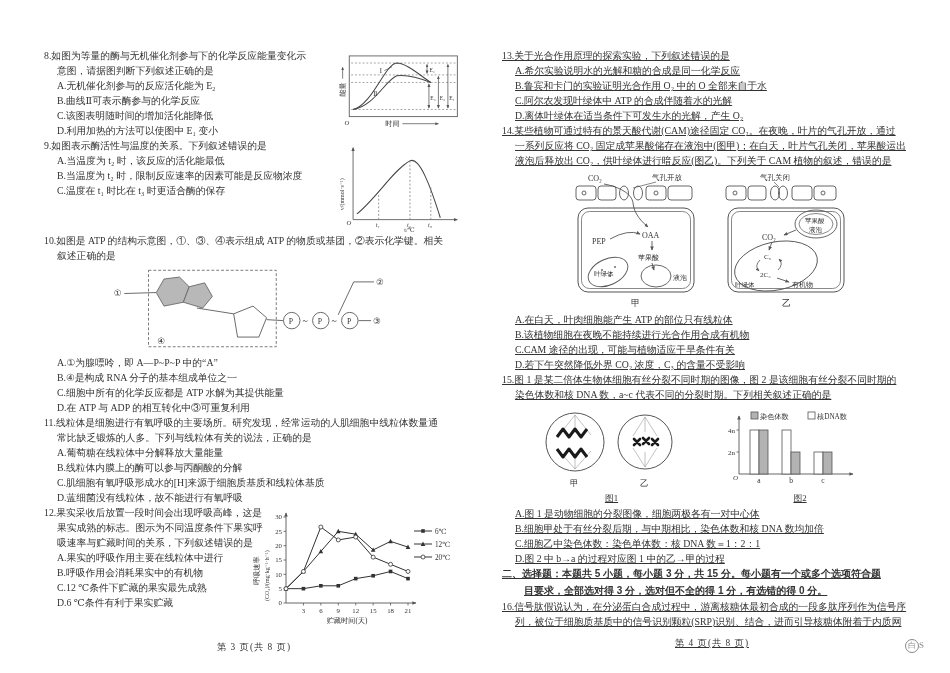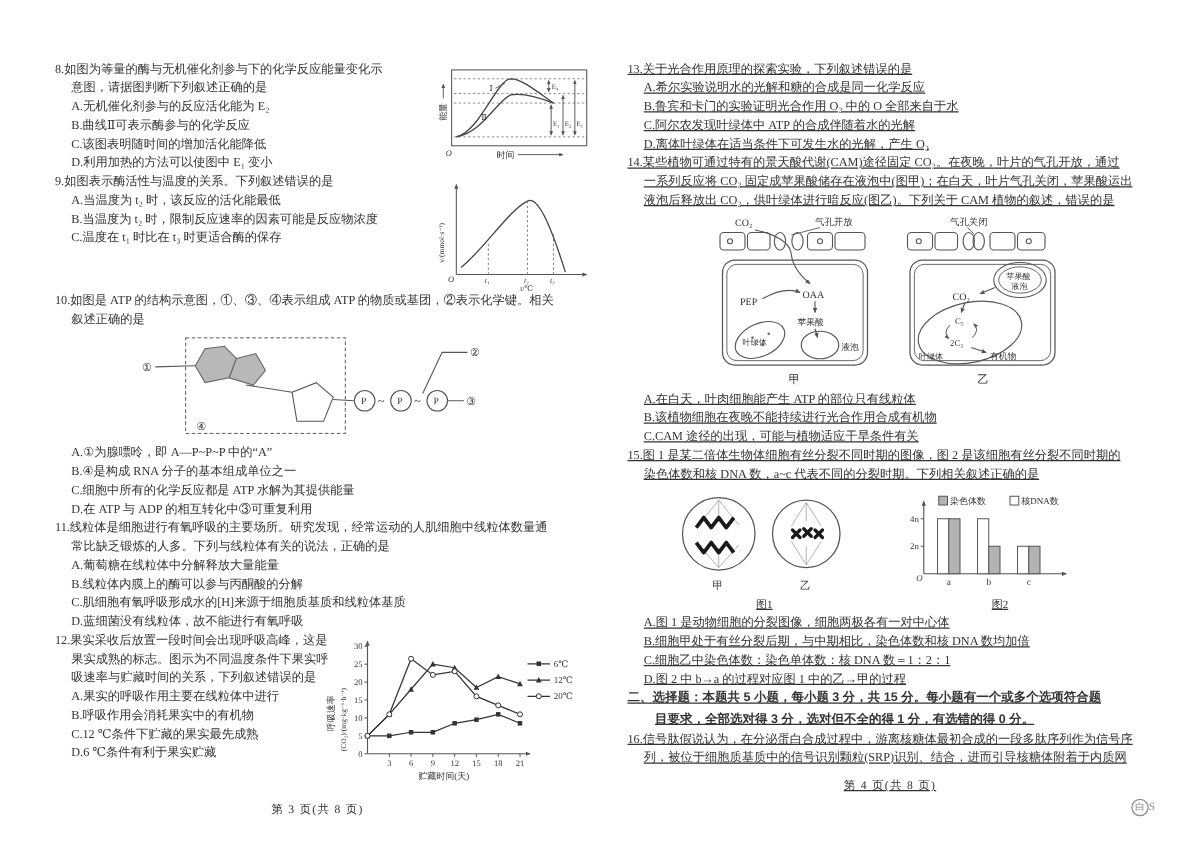--- a/index.html
+++ b/index.html
@@ -8,21 +8,21 @@
     font-family:"Liberation Serif","DejaVu Serif",serif;
     color:#333;font-size:9.8px;position:relative;overflow:hidden;
   }
   .sheet{position:absolute;inset:0;background:#fff;}
   .page{position:absolute;top:48px;width:420px;}
   .page.left{left:44px;}
   .page.right{left:502px;text-decoration:underline;}
   .line{line-height:15px;white-space:nowrap;}
   .cont{padding-left:13px;}
   section{margin:0;}
-  .qrow{display:flex;gap:16px;align-items:flex-start;justify-content:space-between;}
+  .qrow{display:flex;gap:4px;align-items:flex-start;justify-content:space-between;}
   .qrow .qtext{flex:none;}
   .w292{width:288px;}
   .w204{width:200px;}
   .fig{flex:none;}
   .fig-center{display:flex;justify-content:center;margin:2px 0;}
   .fig-pair{display:flex;justify-content:center;gap:26px;align-items:flex-end;margin:2px 0;}
   .fig-col{text-align:center;}
   .fig-caption{font-size:8.8px;line-height:12px;color:#333;}
   .sec-head .line{font-family:"Liberation Sans","DejaVu Sans",sans-serif;font-weight:bold;font-size:10px;line-height:16.5px;}
   .sec-head .cont{padding-left:22px;}
@@ -368,20 +368,21 @@
           <line x1="205" y1="108" x2="217" y2="112" stroke="#555" stroke-width="0.9" marker-end="url(#arC)"></line>
           <text x="220" y="117" font-size="7">有机物</text>
           <text x="163" y="117" font-size="6.5">叶绿体</text>
           <text x="210" y="136" font-size="9">乙</text>
         </svg>
       </div>
       <div>
           <div class="line cont">A.在白天，叶肉细胞能产生 ATP 的部位只有线粒体</div>
           <div class="line cont">B.该植物细胞在夜晚不能持续进行光合作用合成有机物</div>
           <div class="line cont">C.CAM 途径的出现，可能与植物适应干旱条件有关</div>
+          <div class="line cont">D.若下午突然降低外界 CO₂ 浓度，C₃ 的含量不受影响</div>
         </div>
     </section>
 
     <section>
       <div>
           <div class="line">15.图 1 是某二倍体生物体细胞有丝分裂不同时期的图像，图 2 是该细胞有丝分裂不同时期的</div>
           <div class="line cont">染色体数和核 DNA 数，a~c 代表不同的分裂时期。下列相关叙述正确的是</div>
         </div>
       <div class="fig-pair">
         <div class="fig-col">

